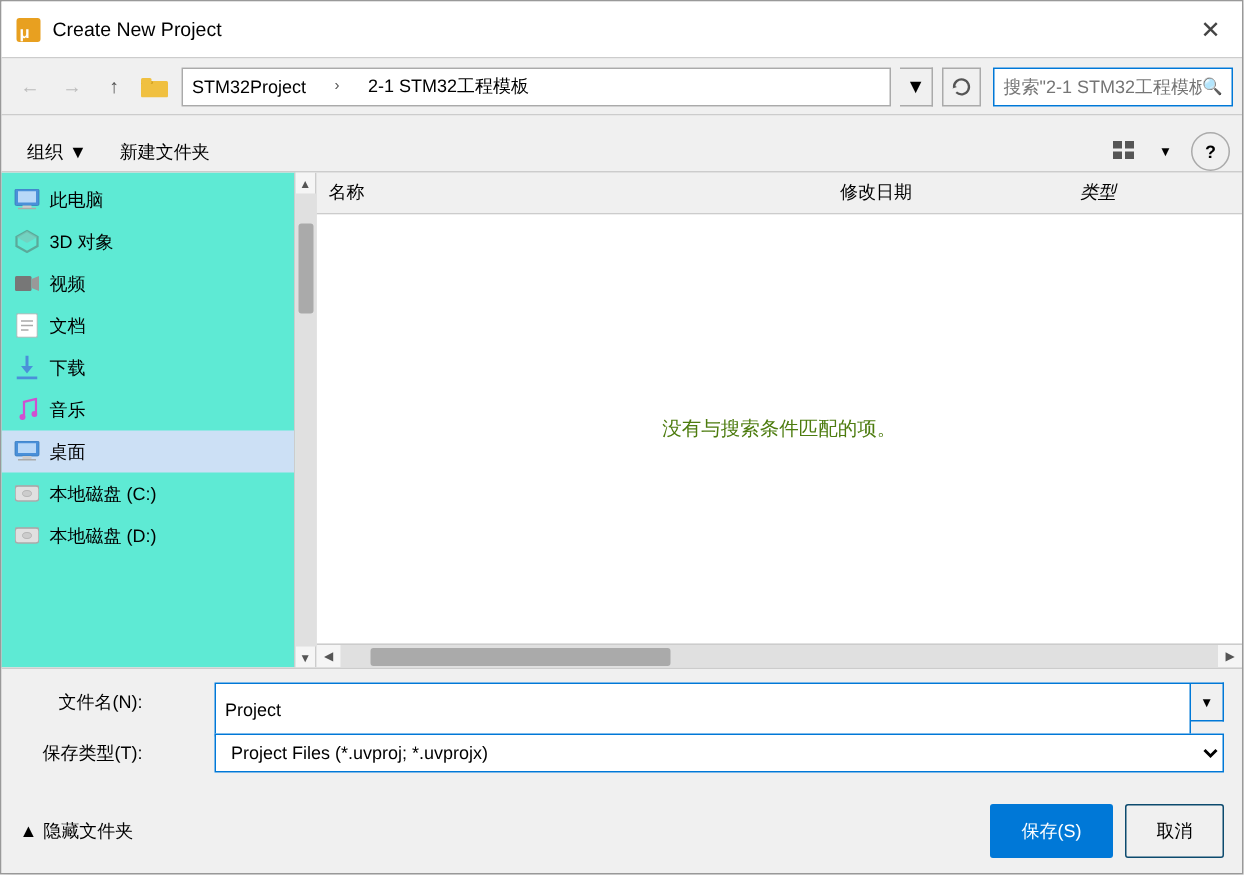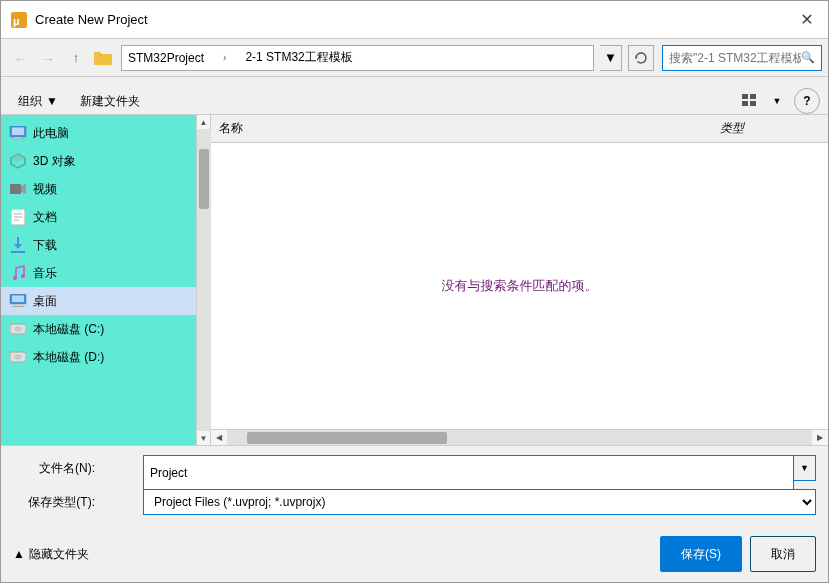--- a/index.html
+++ b/index.html
@@ -288,21 +288,21 @@
 
     .file-list {
       flex: 1;
       background: white;
       overflow-y: auto;
       display: flex;
       align-items: center;
       justify-content: center;
     }
     .empty-message {
-      color: #701a75;
+      color: #4d7c0f;
       font-size: 13px;
       font-family: Liberation Serif, serif;
     }
 
     
     .h-scrollbar {
       height: 16px;
       background: #f5f5f5;
       border-top: 1px solid #ccc;
       display: flex;
@@ -616,20 +616,21 @@
       <div class="scroll-track">
         <div class="scroll-thumb"></div>
       </div>
       <div class="scroll-arrow">▼</div>
     </div>
 
     <div class="file-area">
 
       <div class="file-header">
         <span class="col-name">名称</span>
+        <span class="col-date">修改日期</span>
         <span class="col-type">类型</span>
       </div>
 
       <div class="file-list">
         <span class="empty-message">没有与搜索条件匹配的项。</span>
       </div>
 
       <div class="h-scrollbar">
         <div class="h-scroll-arrow">◀</div>
         <div class="h-scroll-track">

